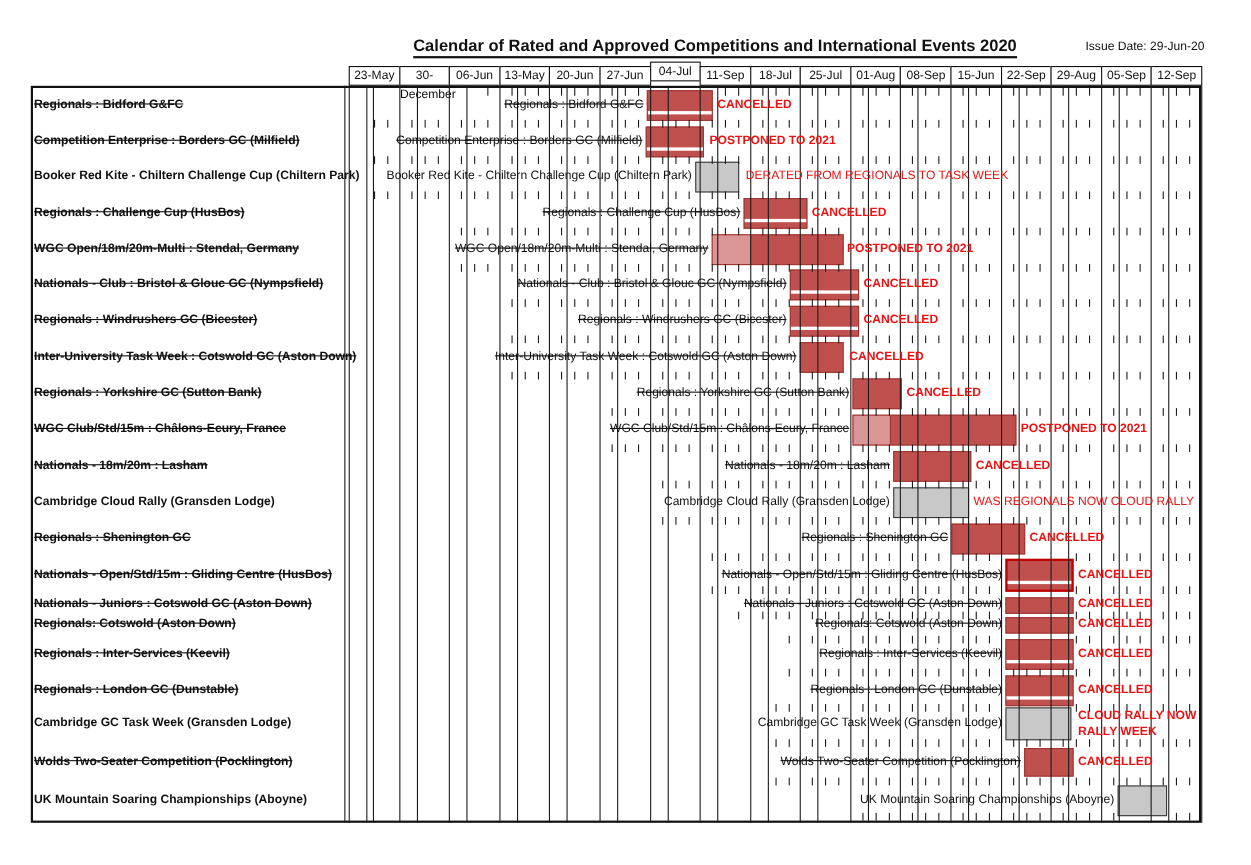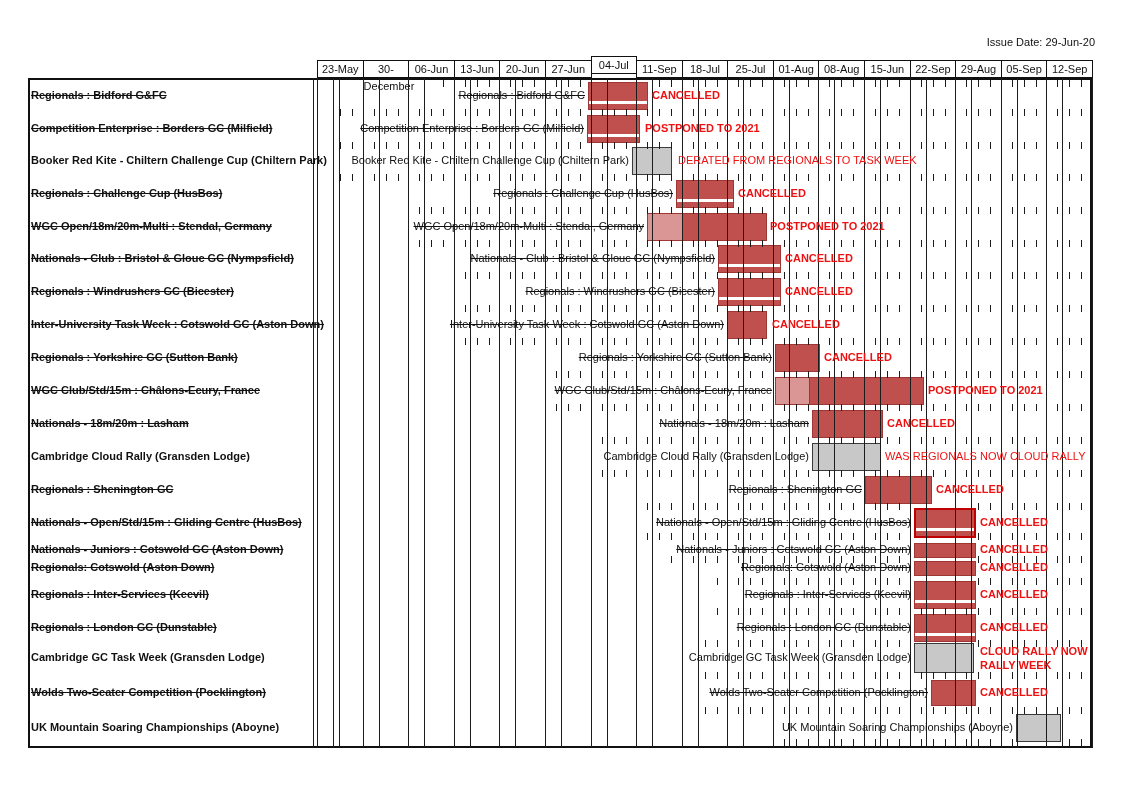--- a/index.html
+++ b/index.html
@@ -22,34 +22,35 @@
   .bar-light{position:absolute;left:0;top:0;height:100%;box-sizing:border-box;}
   .bar-stripe{position:absolute;left:0;height:3px;width:100%;background:#fff;}
   .status{position:absolute;font-size:11px;white-space:nowrap;z-index:6;}
   .status.bold{font-weight:bold;}
   .status.wrap{white-space:normal;width:108px;line-height:14px;}
 </style>
 </head>
 <body>
 
 <div id="app">
+  <div class="title">Calendar of Rated and Approved Competitions and International Events 2020</div>
   <div class="issue">Issue Date: 29-Jun-20</div>
   <div id="header-row">
       <div class="hdr-cell" style="left: 317px; top: 60px; width: 46.588px; height: 18px;">23-May</div>
       <div class="hdr-cell" style="left: 362.588px; top: 60px; width: 46.588px; height: 18px;">30-December</div>
       <div class="hdr-cell" style="left: 408.176px; top: 60px; width: 46.588px; height: 18px;">06-Jun</div>
-      <div class="hdr-cell" style="left: 453.764px; top: 60px; width: 46.588px; height: 18px;">13-Jun</div>
+      <div class="hdr-cell" style="left: 453.764px; top: 60px; width: 46.588px; height: 18px;">13-May</div>
       <div class="hdr-cell" style="left: 499.352px; top: 60px; width: 46.588px; height: 18px;">20-Jun</div>
       <div class="hdr-cell" style="left: 544.94px; top: 60px; width: 46.588px; height: 18px;">27-Jun</div>
       <div class="hdr-cell" style="left: 590.528px; top: 56px; width: 46.588px; height: 18px;">04-Jul</div>
       <div class="hdr-cell" style="left: 636.116px; top: 60px; width: 46.588px; height: 18px;">11-Sep</div>
       <div class="hdr-cell" style="left: 681.704px; top: 60px; width: 46.588px; height: 18px;">18-Jul</div>
       <div class="hdr-cell" style="left: 727.292px; top: 60px; width: 46.588px; height: 18px;">25-Jul</div>
       <div class="hdr-cell" style="left: 772.88px; top: 60px; width: 46.588px; height: 18px;">01-Aug</div>
-      <div class="hdr-cell" style="left: 818.468px; top: 60px; width: 46.588px; height: 18px;">08-Aug</div>
+      <div class="hdr-cell" style="left: 818.468px; top: 60px; width: 46.588px; height: 18px;">08-Sep</div>
       <div class="hdr-cell" style="left: 864.056px; top: 60px; width: 46.588px; height: 18px;">15-Jun</div>
       <div class="hdr-cell" style="left: 909.644px; top: 60px; width: 46.588px; height: 18px;">22-Sep</div>
       <div class="hdr-cell" style="left: 955.232px; top: 60px; width: 46.588px; height: 18px;">29-Aug</div>
       <div class="hdr-cell" style="left: 1000.82px; top: 60px; width: 46.588px; height: 18px;">05-Sep</div>
       <div class="hdr-cell" style="left: 1046.41px; top: 60px; width: 46.588px; height: 18px;">12-Sep</div>
     </div>
   <div id="grid">
       <div class="vline" style="left: 313px; top: 78px; height: 670px; z-index: 3;"></div>
       <div class="vline" style="left: 317px; top: 78px; height: 670px; z-index: 3;"></div>
       <div class="vline" style="left: 333px; top: 78px; height: 670px; z-index: 3;"></div>

